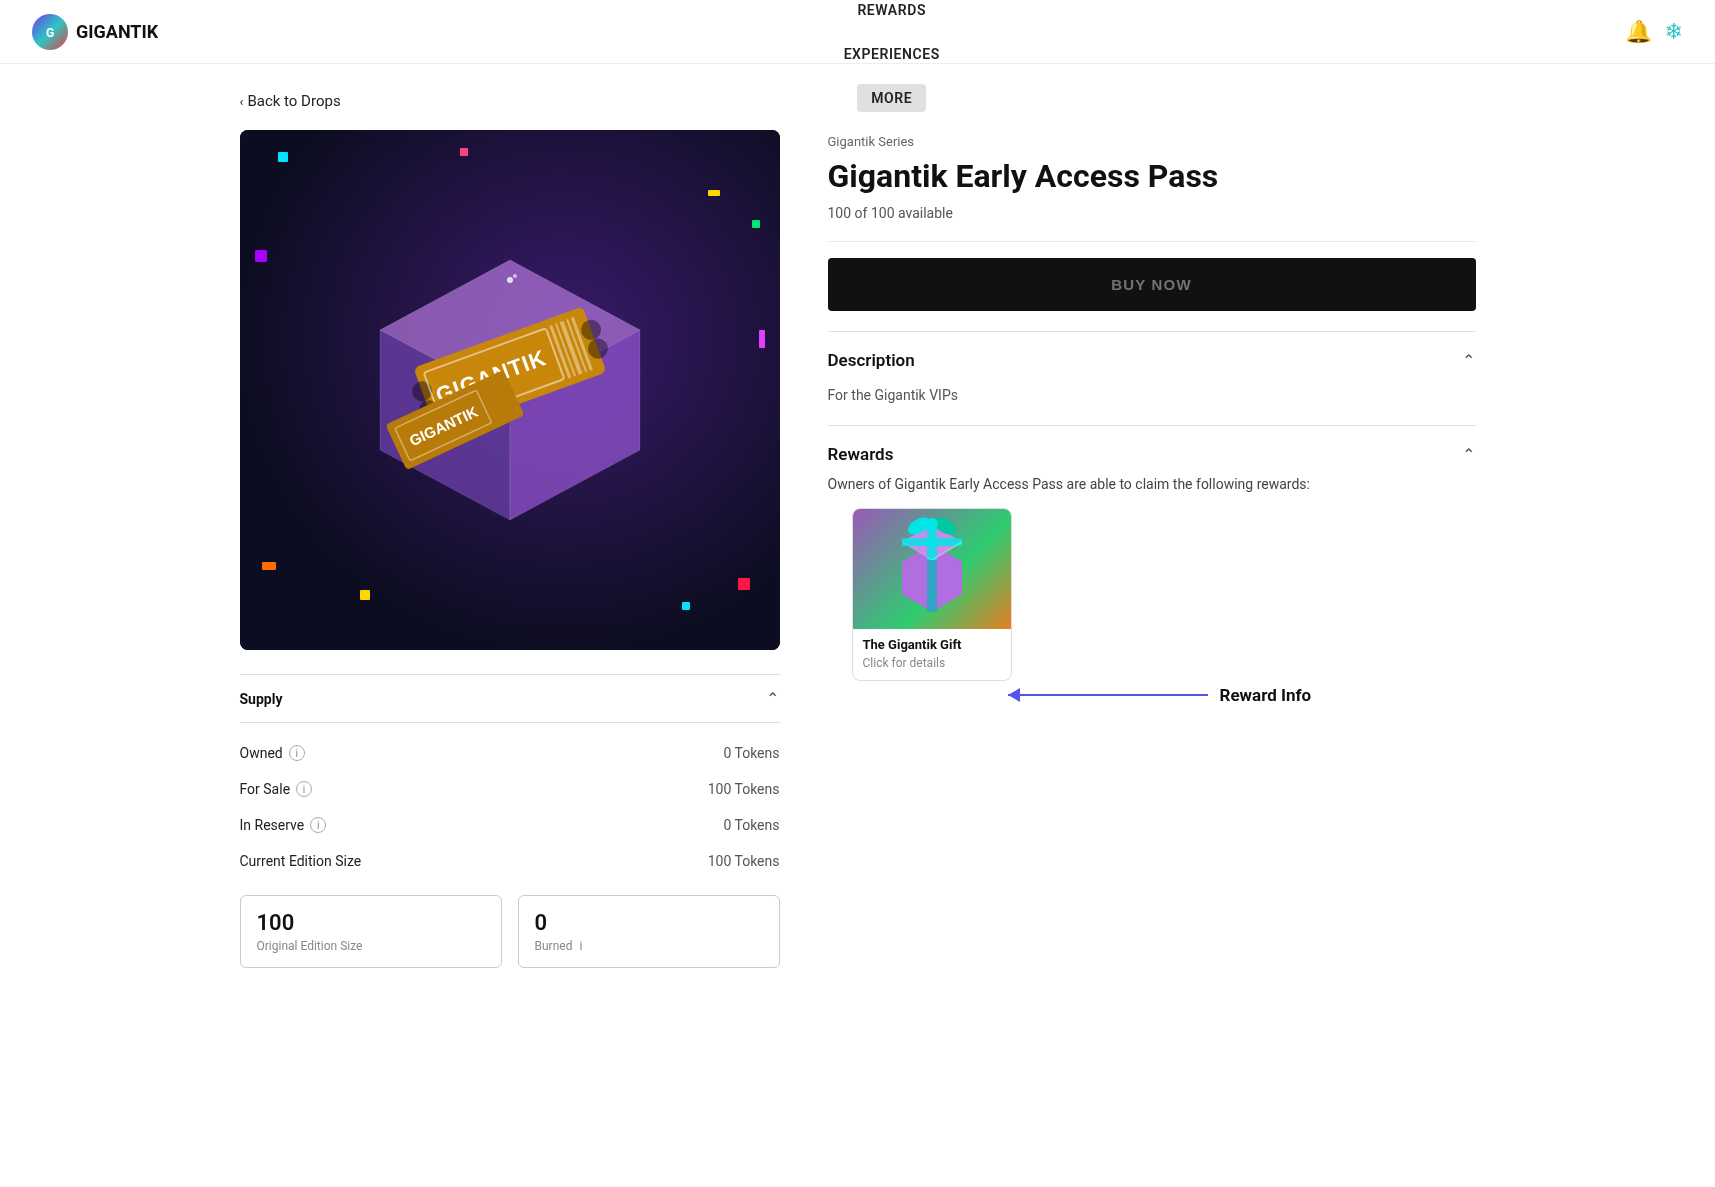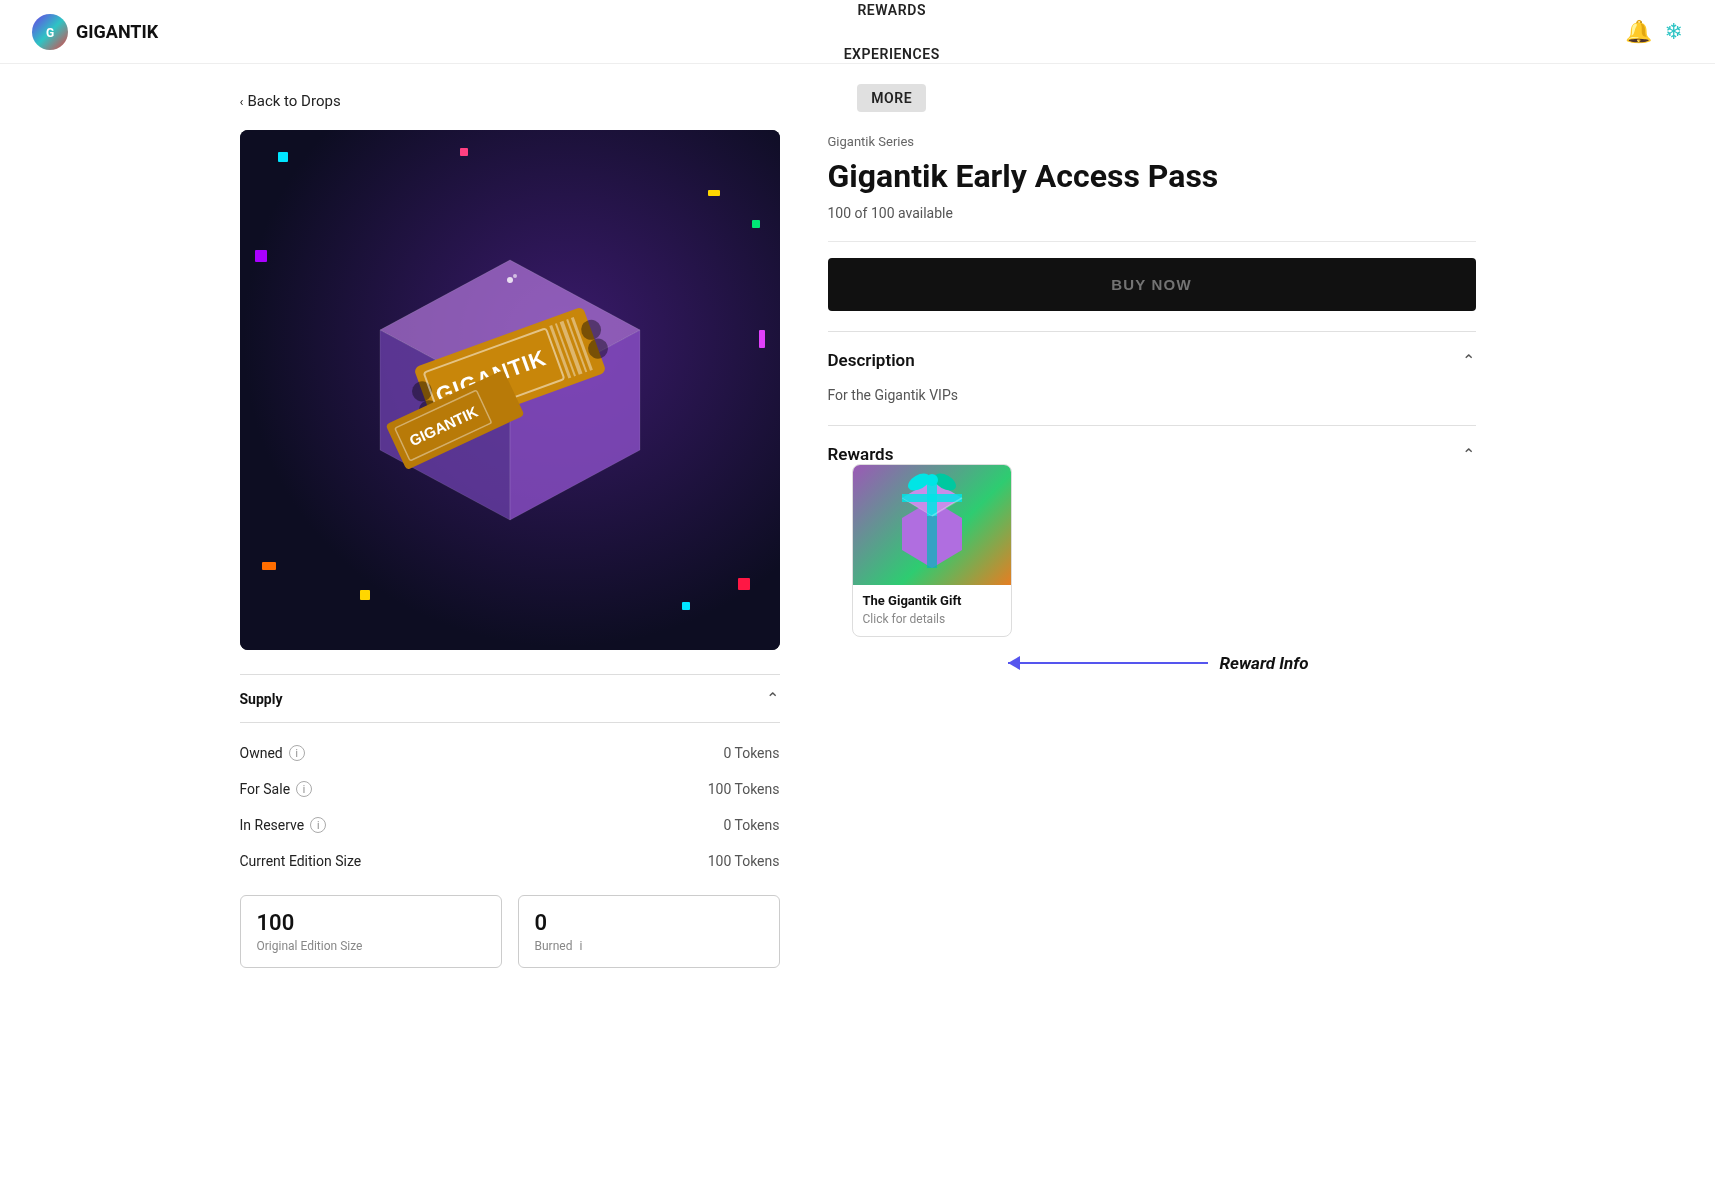--- a/index.html
+++ b/index.html
@@ -89,21 +89,21 @@
       width: 100%; height: 120px;
       background: linear-gradient(135deg, #9b59b6 0%, #2ecc71 60%, #e67e22 100%);
       position: relative; overflow: hidden; display: flex; align-items: center; justify-content: center;
     }
     .reward-card-title { font-size: 13px; font-weight: 700; padding: 8px 10px 4px; }
     .reward-card-link { font-size: 12px; color: #888; padding: 0 10px 10px; cursor: pointer; }
 
     
     .reward-info-annotation {
       display: flex; align-items: center; gap: 12px;
-      position: relative; margin-top: 16px; margin-left: 180px; font-style: italic;
+      position: relative; margin-top: 4px; margin-left: 180px;
     }
     .reward-info-arrow {
       width: 200px; height: 2px; background: #5555ee;
       position: relative; display: flex; align-items: center;
     }
     .reward-info-arrow::before {
       content: '';
       position: absolute; left: 0; top: 50%; transform: translateY(-50%);
       width: 0; height: 0;
       border-top: 7px solid transparent;
@@ -270,20 +270,21 @@
         </div>
         <div class="accordion-body">For the Gigantik VIPs</div>
       </div>
 
       
       <div class="accordion-section">
         <div class="accordion-header">
           <span class="accordion-title">Rewards</span>
           <span class="accordion-chevron">⌃</span>
         </div>
+        <p class="rewards-desc">Owners of Gigantik Early Access Pass are able to claim the following rewards:</p>
         <div class="reward-cards">
           <div class="reward-card">
             <div class="reward-card-image">
 
               <svg width="110" height="110" viewBox="0 0 110 110" xmlns="http://www.w3.org/2000/svg">
 
                 <polygon points="55,30 85,48 85,80 55,98 25,80 25,48" fill="#b06ee0"></polygon>
 
                 <polygon points="55,10 85,28 55,46 25,28" fill="#c88de8"></polygon>
 

